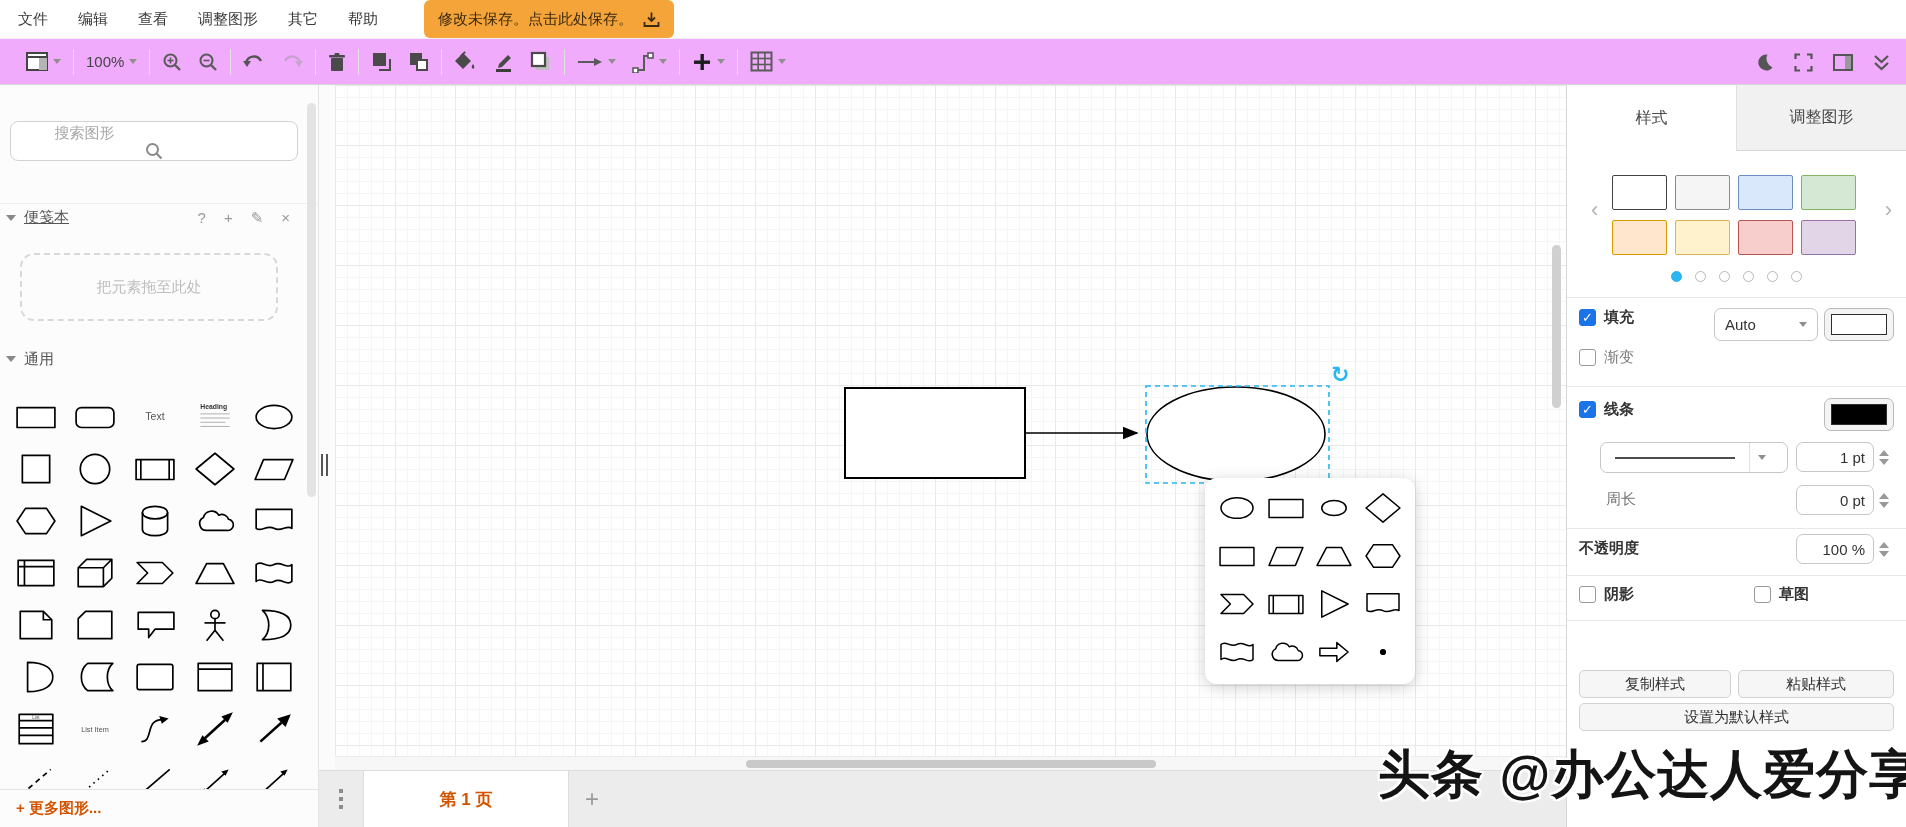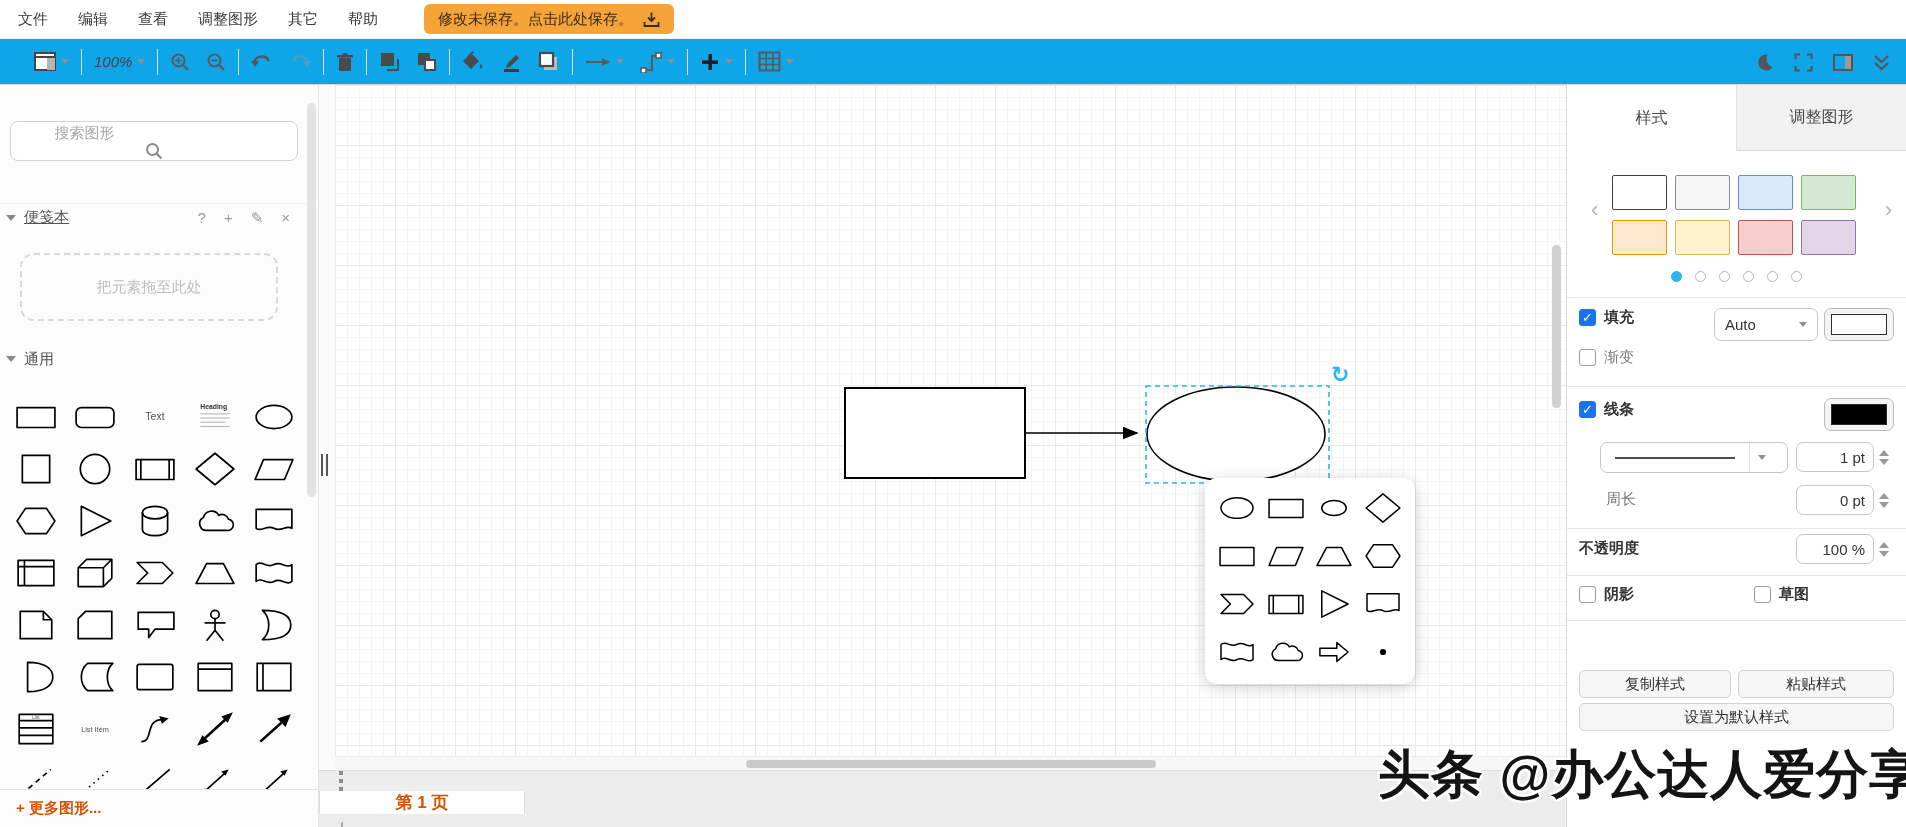--- a/index.html
+++ b/index.html
@@ -4,29 +4,29 @@
 <style>
   * { margin:0; padding:0; box-sizing:border-box; }
   html,body { background:#fff; }
   body { font-family:"Liberation Sans","DejaVu Sans",sans-serif; color:#333; }
   #app { position:relative; width:1906px; height:827px; overflow:hidden; background:#fff; }
 
   
   #menubar { position:absolute; left:0; top:0; width:100%; height:38px; background:#fff;
              display:flex; align-items:center; padding-left:18px; }
   .menu-item { font-size:15px; color:#3a3a3a; margin-right:30px; cursor:default; white-space:nowrap; }
-  #save-banner { margin-left:16px; height:30px; background:var(--banner_orange,#f5a43a);
+  #save-banner { margin-left:16px; height:38px; background:var(--banner_orange,#f5a43a);
                  border-radius:6px; display:flex; align-items:center; gap:10px; padding:0 14px;
                  font-size:15px; color:#3c2a10; cursor:pointer; }
   #save-banner svg { display:block; }
 
   
-  #toolbar { position:absolute; left:0; top:38px; width:100%; height:47px; background:#0ea5e9;
+  #toolbar { position:absolute; left:0; top:38px; width:100%; height:47px; background:#f0abfc;
              border-top:1px solid #f0f0f0; border-bottom:1px solid #d6d6d6;
-             display:flex; align-items:center; padding-left:22px;font-style:italic; }
+             display:flex; align-items:center; padding-left:14px; }
   .tb-group { display:flex; align-items:center; gap:16px; padding:0 12px; }
   .tb-sep { width:1px; height:26px; background:#e0e0e0; }
   .tb-btn { display:flex; align-items:center; gap:5px; cursor:pointer; color:#5a5a5a; }
   .tb-btn svg { display:block; }
   .caret { width:0; height:0; border-left:4px solid transparent; border-right:4px solid transparent;
            border-top:5px solid #8f8f8f; }
   #zoom-label { font-size:15px; color:#444; }
   .disabled { opacity:.45; }
   #tb-right { position:absolute; right:16px; top:0; height:47px; display:flex; align-items:center; gap:20px; }
 
@@ -72,21 +72,21 @@
   #collapse-handle i { display:block; width:2px; height:22px; background:#555; }
   #scroll-strip { position:absolute; left:16px; right:0; top:671px; height:14px; background:#f7f7f7;
                   border-top:1px solid #ececec; }
   #h-scroll-thumb { position:absolute; left:411px; top:3px; width:410px; height:8px; background:#c9c9c9;
                     border-radius:4px; cursor:pointer; }
   #v-scroll-thumb { position:absolute; right:5px; top:160px; width:9px; height:163px; background:#d0d0d0;
                     border-radius:5px; cursor:pointer; }
 
   
   #pagebar { position:absolute; left:0; bottom:0; width:100%; height:57px; background:#ececec;
-             border-top:1px solid #dcdcdc; display:flex; align-items:stretch;flex-direction:column; }
+             border-top:1px solid #dcdcdc; display:flex; align-items:stretch; }
   #page-menu { width:44px; display:flex; flex-direction:column; gap:4px; align-items:center;
                justify-content:center; cursor:pointer; }
   #page-menu i { width:4px; height:4px; background:#8d8d8d; }
   #page-tab { width:206px; background:#fff; border-left:1px solid #dcdcdc; border-right:1px solid #dcdcdc;
               display:flex; align-items:center; justify-content:center; cursor:pointer;
               color:var(--page_orange,#d35400); font-size:17px; font-weight:bold; }
   #page-add { width:46px; display:flex; align-items:center; justify-content:center; color:#9a9a9a;
               font-size:24px; cursor:pointer; }
 
   

